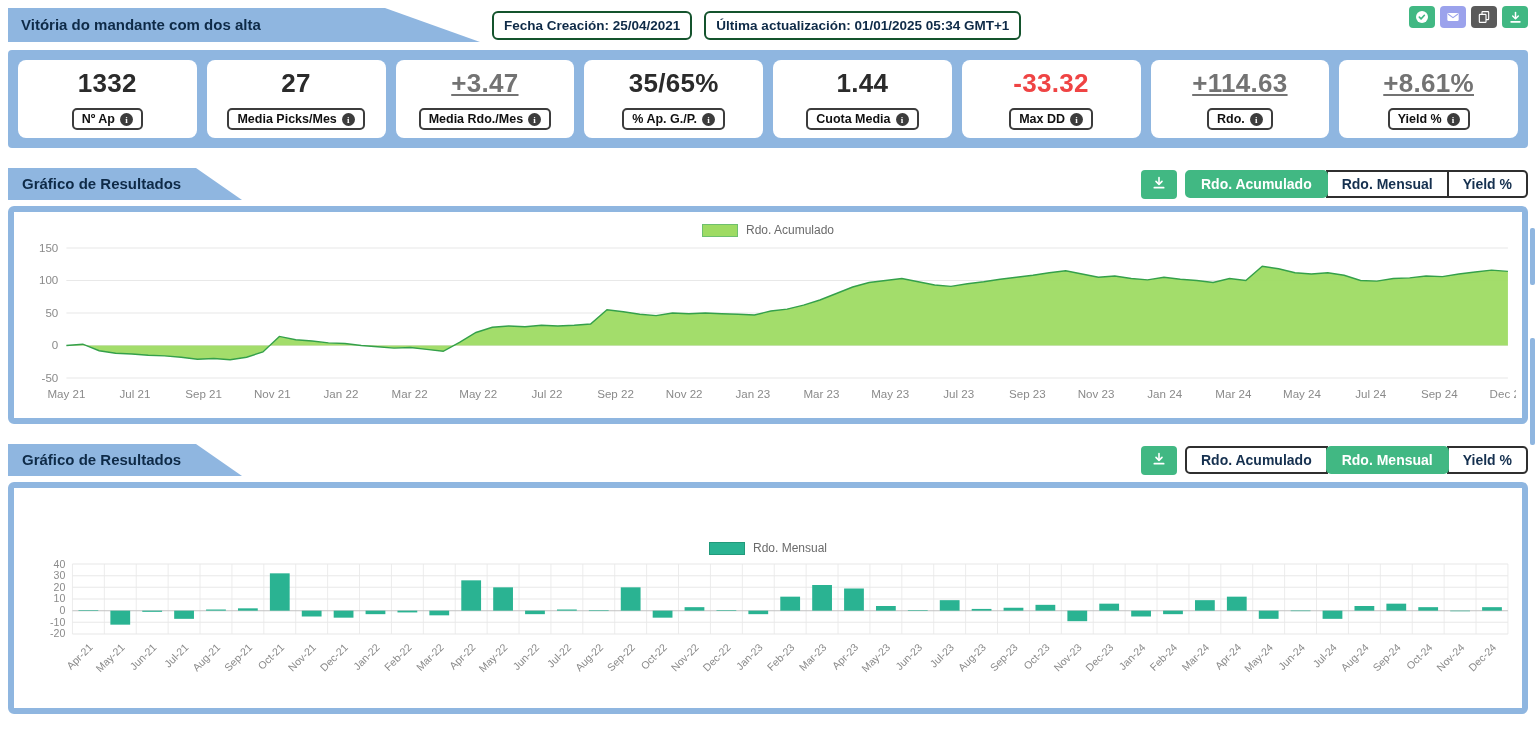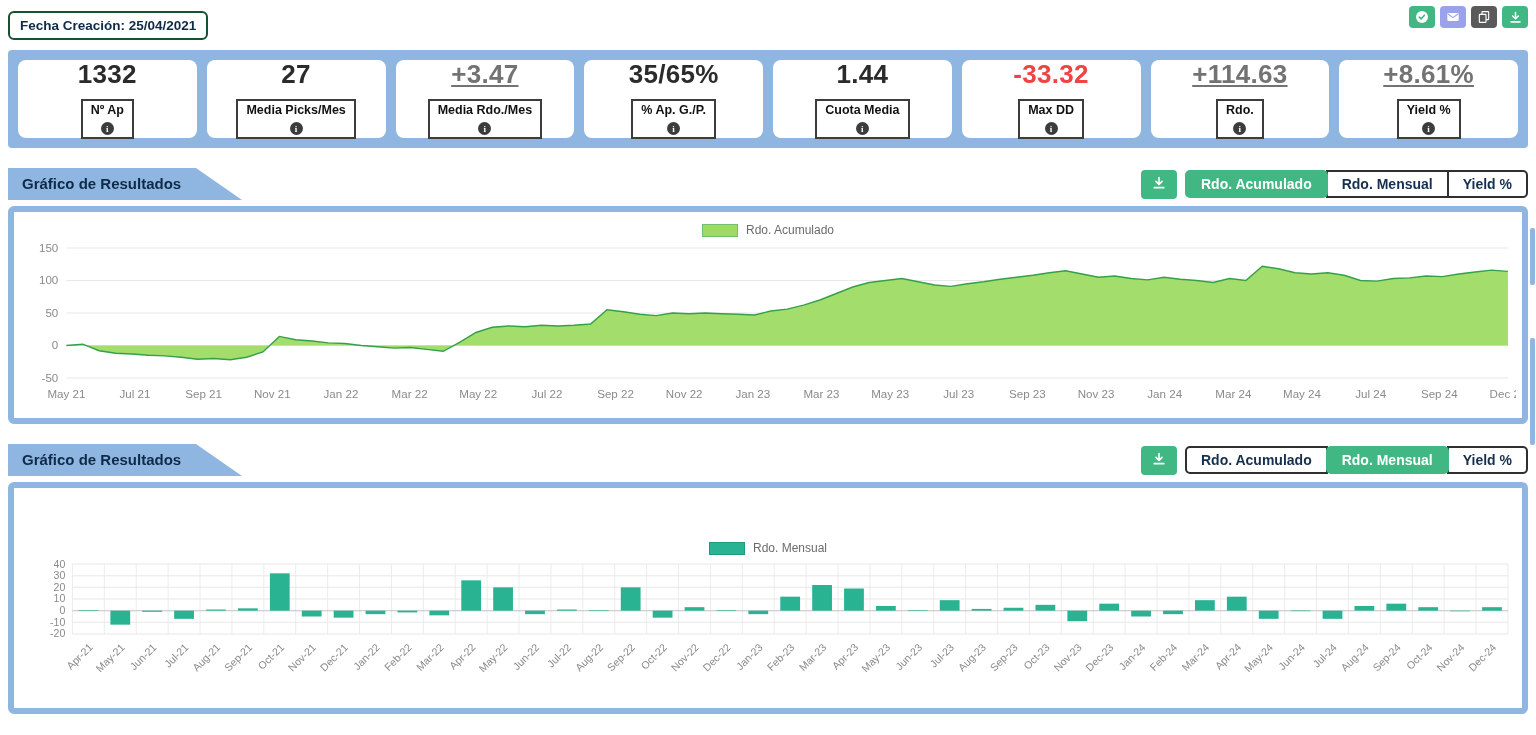--- a/index.html
+++ b/index.html
@@ -31,23 +31,23 @@
     display:flex; gap:10px; padding:10px;
   }
   .stat-card {
     flex:1; background:#fff; border-radius:8px;
     display:flex; flex-direction:column; align-items:center; justify-content:center; gap:9px;
   }
   .stat-value { font-size:26px; font-weight:bold; color:#2b2b2b; letter-spacing:0.3px; }
   .stat-value.green { color:#737373;text-decoration:underline; }
   .stat-value.red { color:#ef4444; }
   .stat-pill {
-    display:flex; align-items:center; gap:5px;
-    border:2px solid #3c3c3c; border-radius:0; padding:2px 8px;
-    font-size:12.5px; font-weight:bold; color:#111;flex-direction:column;
+    display:flex; align-items:flex-end; gap:5px;
+    border:2px solid #3c3c3c; border-radius:5px; padding:2px 8px;
+    font-size:12.5px; font-weight:bold; color:#111;
   }
   .info-dot {
     width:13px; height:13px; border-radius:50%; background:#3c3c3c; color:#fff;
     font-size:9px; font-weight:bold; display:inline-flex; align-items:center; justify-content:center;
     font-family:"Liberation Serif", serif; cursor:pointer;
   }
 
   
   .section-row { display:flex; align-items:center; margin:20px 8px 6px 8px; height:32px;gap:37px; }
   .section-tab {
@@ -91,21 +91,23 @@
   .scrollbar-thumb { position:absolute; left:0; width:5px; background:#8fb6e0; border-radius:2px; }
   .thumb-a { top:0; height:57px; }
   .thumb-b { top:110px; height:107px; }
 </style>
 </head>
 <body>
 
 <div class="page">
 
   <div class="header-row">
+    <div class="title-tab">Vitória do mandante com dos alta</div>
     <div class="info-box">Fecha Creación: 25/04/2021</div>
+    <div class="info-box">Última actualización: 01/01/2025 05:34 GMT+1</div>
     <div class="icon-group">
       <button class="icon-btn" style="background:#41b883">
         <span>
           <svg width="16" height="16" viewBox="0 0 24 24">
               <circle cx="12" cy="12" r="9" fill="#fff"></circle>
               <path d="M8 12.2l2.6 2.6 5-5.4" stroke="#41b883" stroke-width="2.4" fill="none" stroke-linecap="round" stroke-linejoin="round"></path>
             </svg>
         </span>
       </button>
       <button class="icon-btn" style="background:#9ba2ec">

